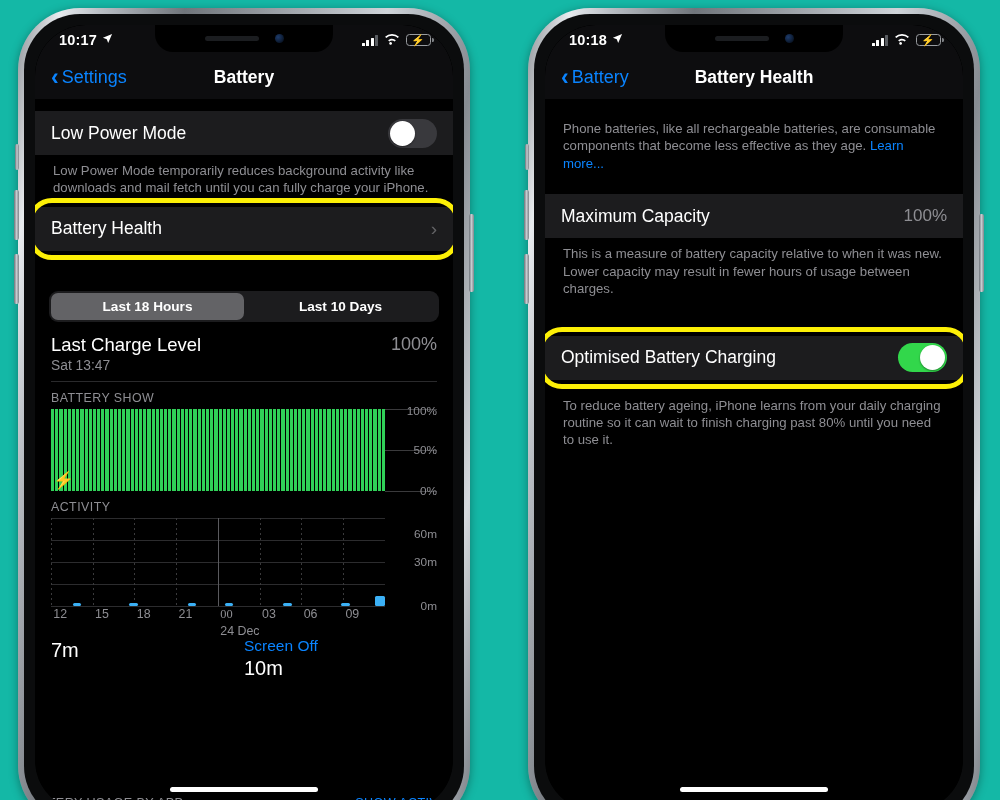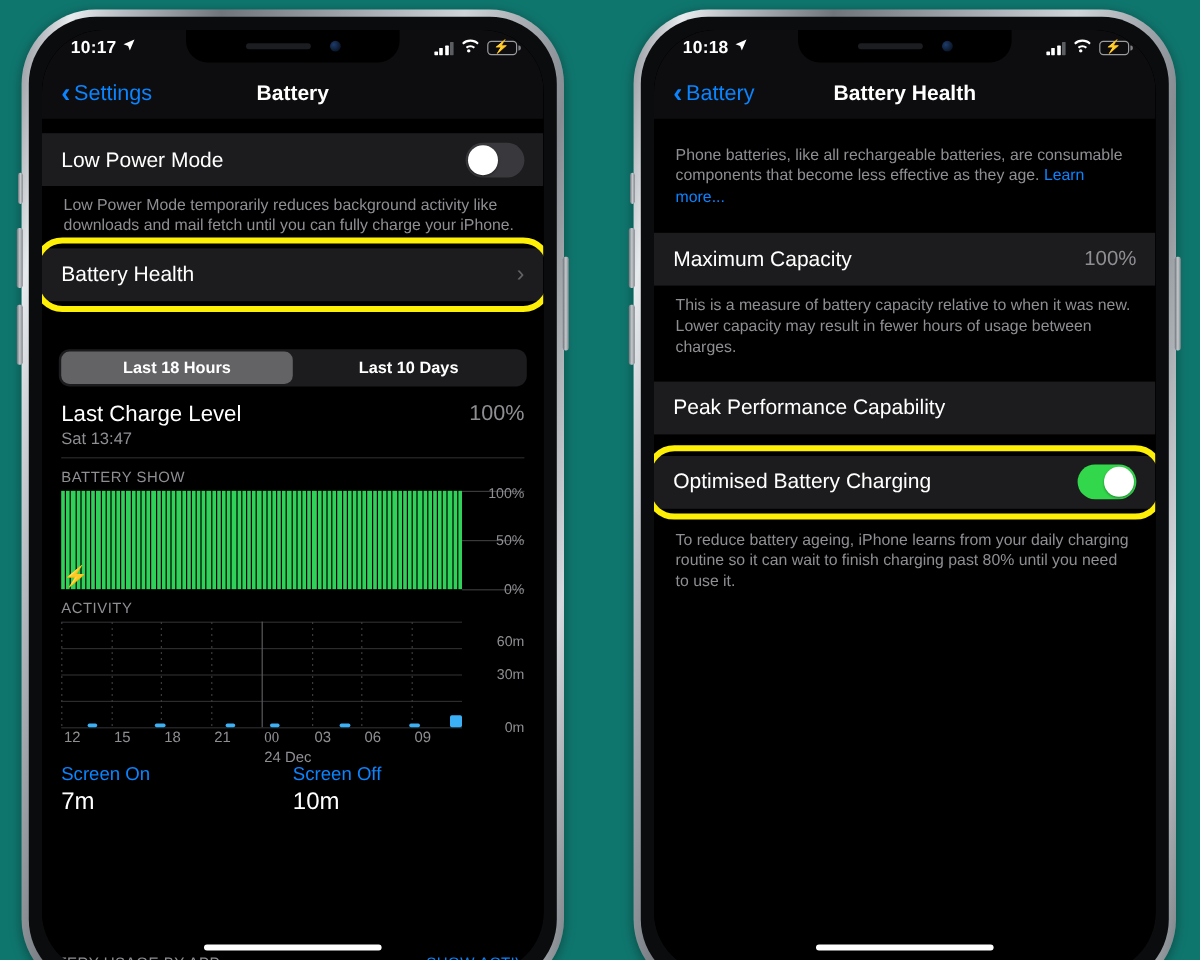--- a/index.html
+++ b/index.html
@@ -2,21 +2,21 @@
 <html><head>
 <meta charset="utf-8">
 <style>
   * { box-sizing: border-box; margin: 0; padding: 0; }
   html, body {
     width: 1000px; height: 800px;
     background: #ffffff;
     font-family: "Liberation Sans", sans-serif;
     overflow: hidden;
   }
-  .stage { position: relative; width: 1000px; height: 800px; background: #0f766e; }
+  .stage { position: relative; width: 1000px; height: 800px; background: #14b8a6; }
 
   
   .phone { position: absolute; top: 8px; width: 452px; height: 820px; }
   .phone.left  { left: 18px; }
   .phone.right { left: 528px; }
 
   .frame-outer {
     position: absolute; inset: 0;
     border-radius: 62px;
     background: linear-gradient(100deg,#8d9196 0%,#e8ebee 7%,#b9bec4 14%,#70757b 28%,
@@ -408,21 +408,20 @@
                   <div class="act-xlabel" style="left: 43.85%; font-family: Liberation Serif, serif;">00</div>
                   <div class="act-date" style="left: 43.85%;">24 Dec</div>
                   <div class="act-xlabel" style="left: 54.6625%;">03</div>
                   <div class="act-xlabel" style="left: 65.475%;">06</div>
                   <div class="act-xlabel" style="left: 76.2875%;">09</div>
                 </div>
             </div>
 
             <div class="screen-stats">
               <div class="ss-col">
-                <div class="ss-label">Screen On</div>
                 <div class="ss-val">7m</div>
               </div>
               <div class="ss-col">
                 <div class="ss-label">Screen Off</div>
                 <div class="ss-val">10m</div>
               </div>
             </div>
 
             <div class="bottom-cut">
               <span class="bc-left">BATTERY USAGE BY APP</span>
@@ -497,23 +496,20 @@
             <div style="height:12px"></div>
 
             <div class="row">
               <span>Maximum Capacity</span>
               <span class="row-val">100%</span>
             </div>
             <div class="footnote">This is a measure of battery capacity relative to when it was new. Lower capacity may result in fewer hours of usage between charges.</div>
 
             <div style="height:10px"></div>
 
-            <div class="row">
-              <span>Peak Performance Capability</span>
-            </div>
 
             <div style="height:18px"></div>
 
             <div class="hl">
               <div class="row">
                 <span>Optimised Battery Charging</span>
                 <span class="toggle on">
                   <span class="knob"></span>
                 </span>
               </div>

